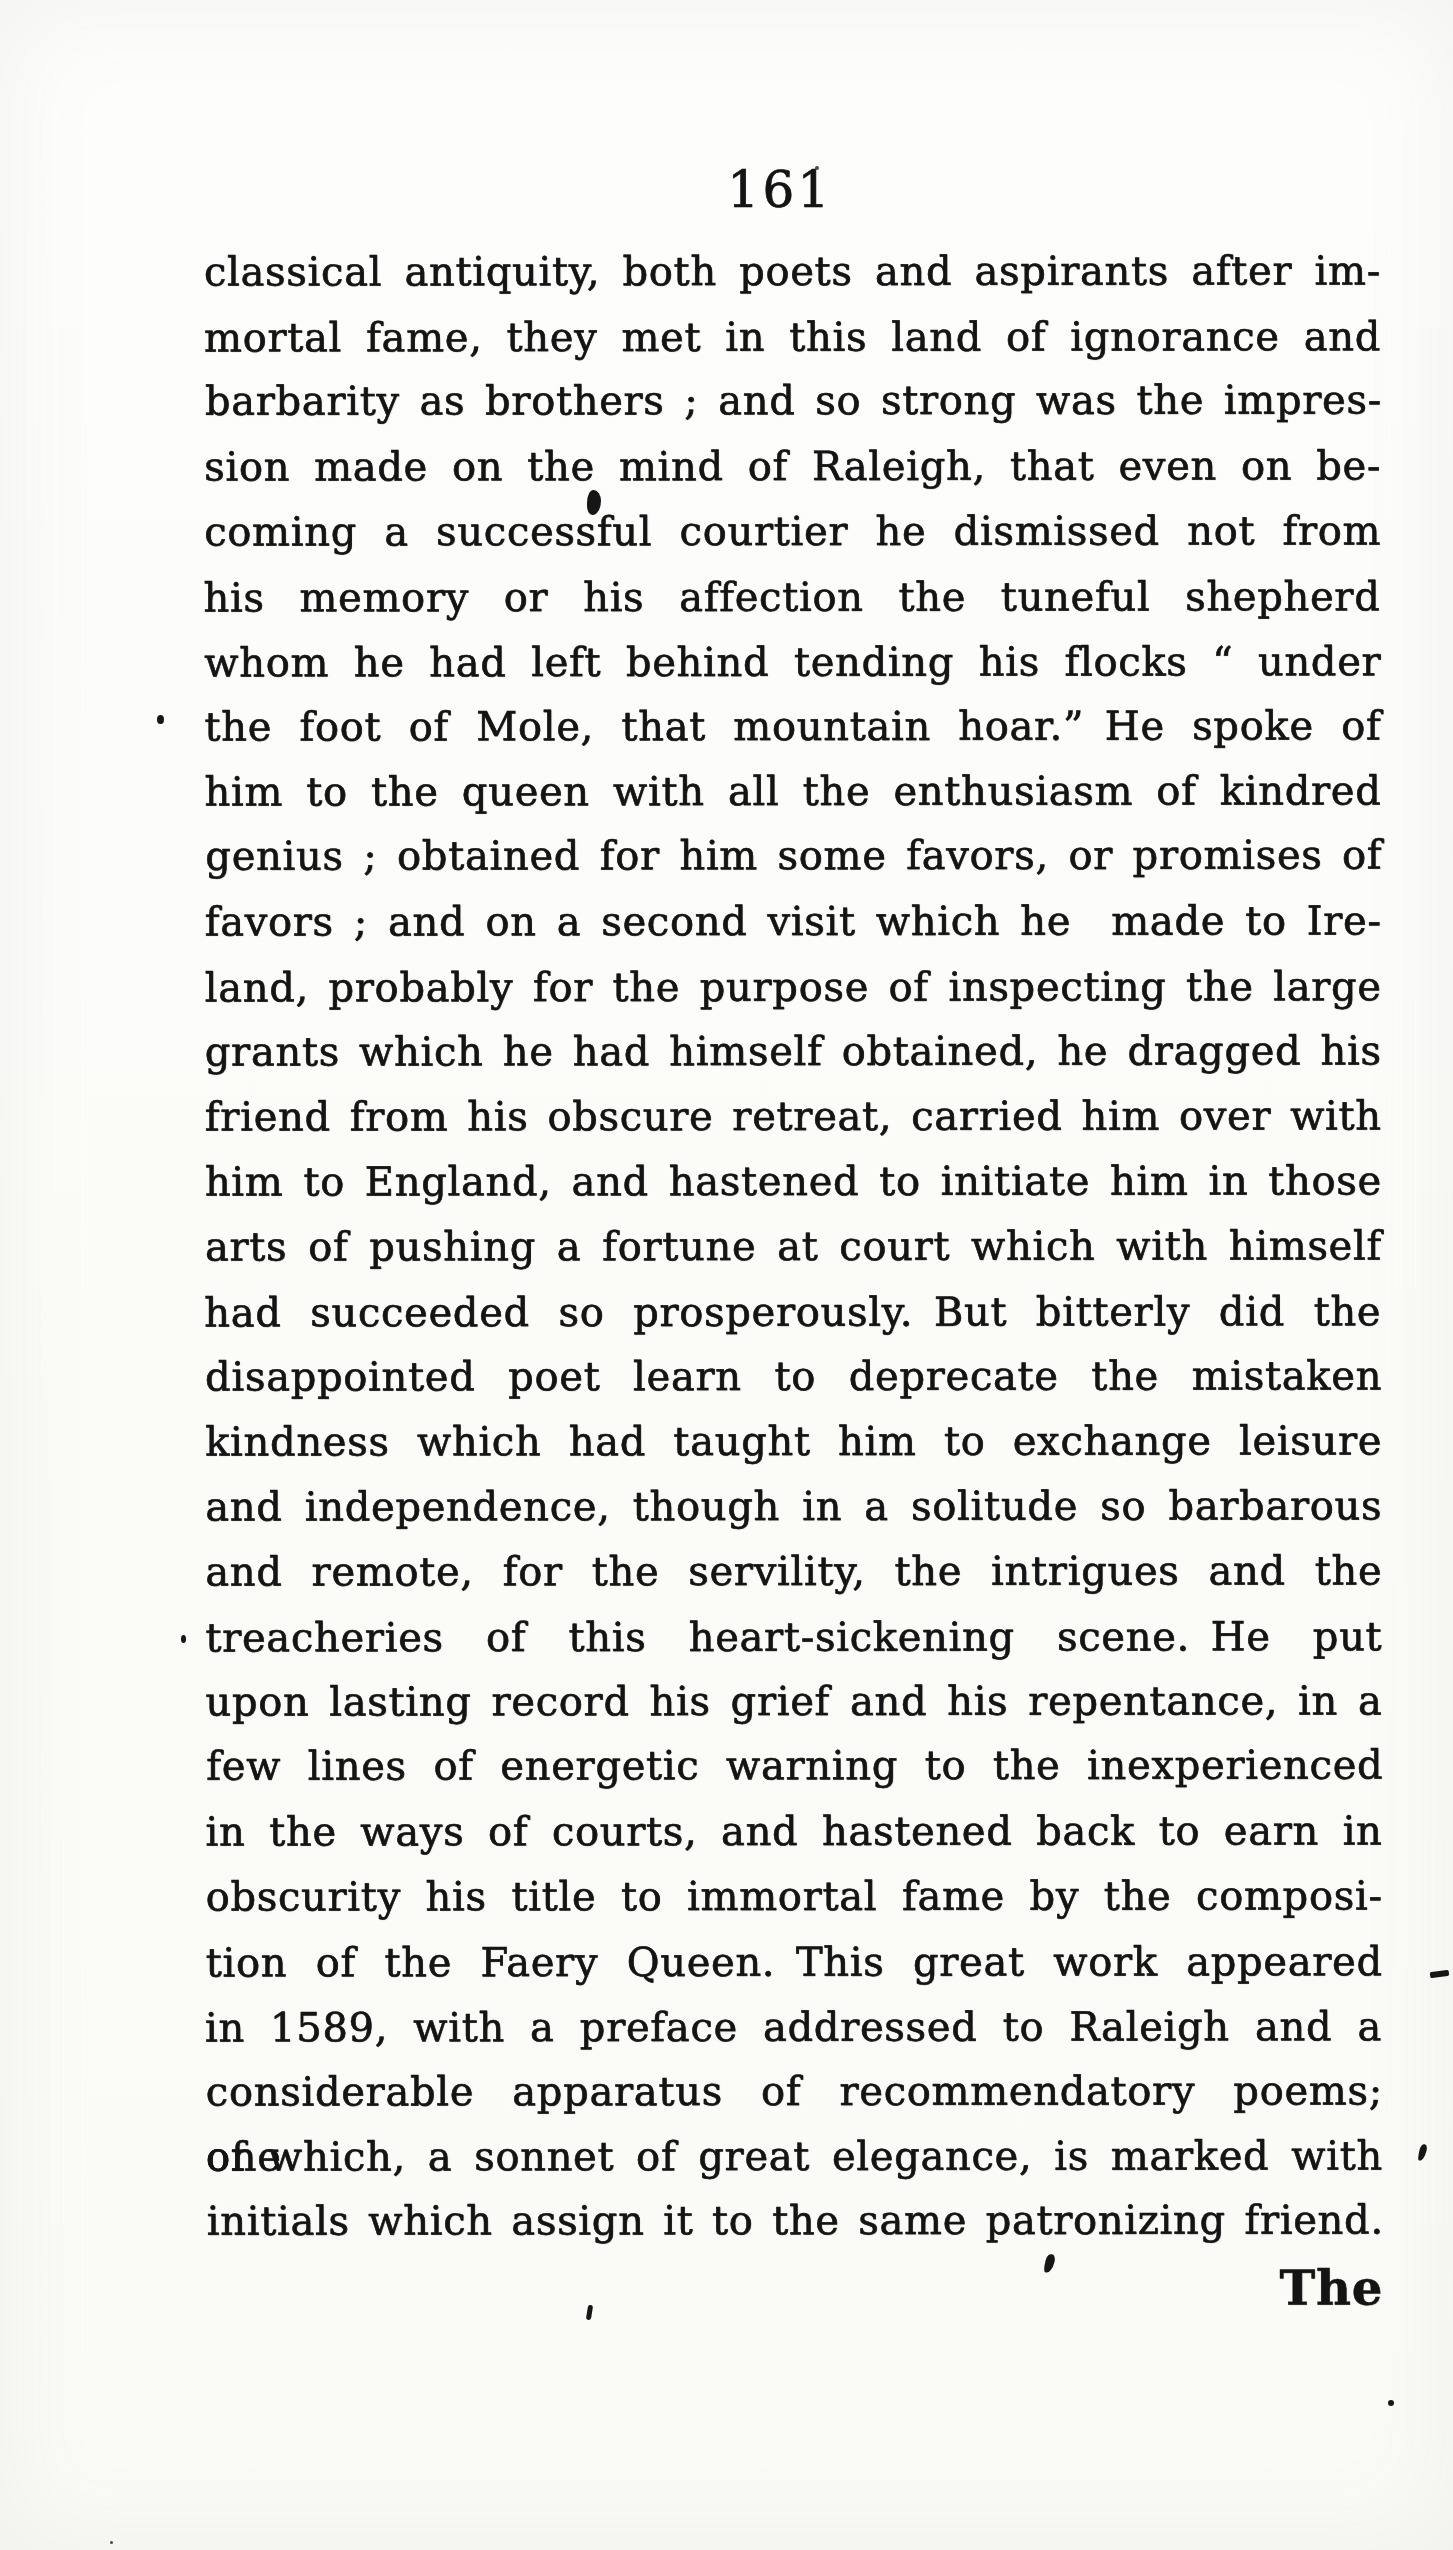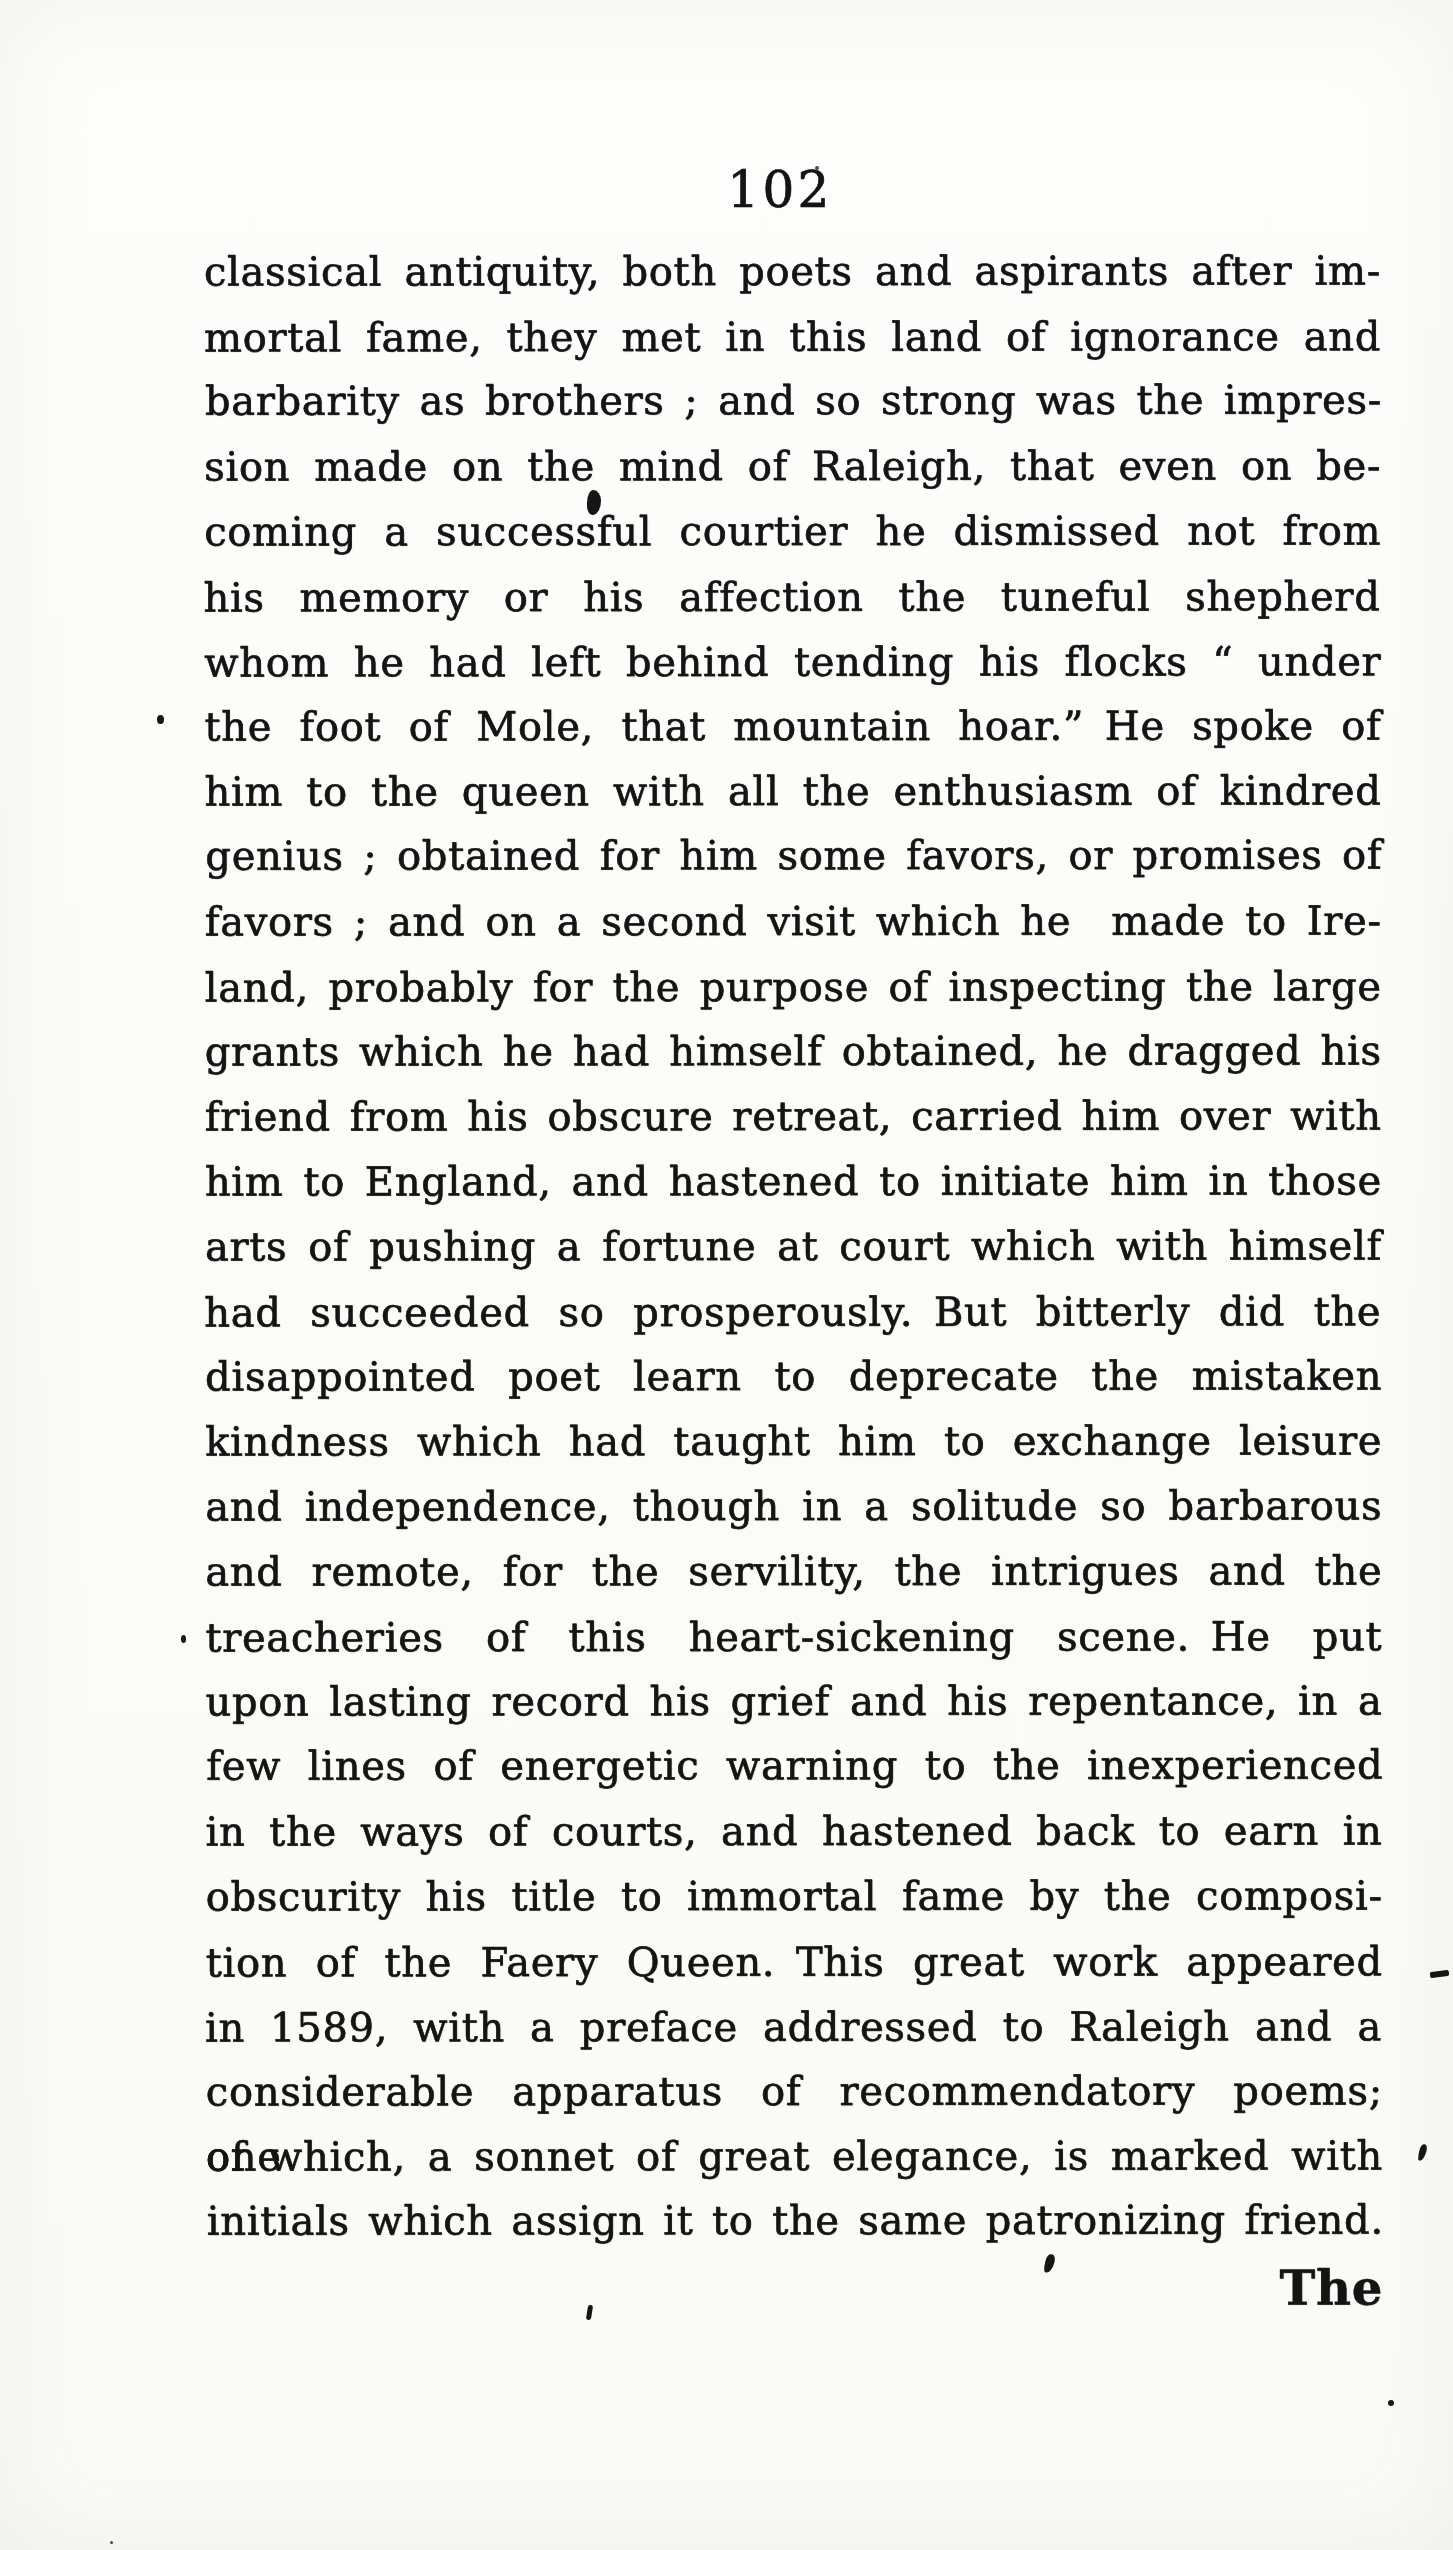--- a/index.html
+++ b/index.html
@@ -56,21 +56,21 @@
   .speck.faint{background:#4a4a46;}
   .speck.dash{border-radius:1.7px;transform:rotate(-7deg);}
   .speck.comma{border-radius:55% 45% 70% 30% / 40% 40% 70% 60%;transform:rotate(14deg);}
   .speck.tick{border-radius:2.5px;transform:rotate(9deg);}
   .speck.blob{border-radius:46% 54% 62% 38% / 55% 45% 60% 40%;}
 </style>
 </head>
 <body>
 
 <div class="page">
-  <div class="page-number">102</div>
+  <div class="page-number">161</div>
 
   <div class="text-block" id="text-block">
       <div class="line">classical antiquity, both poets and aspirants after im-</div>
       <div class="line">mortal fame, they met in this land of ignorance and</div>
       <div class="line">barbarity as brothers ; and so strong was the impres-</div>
       <div class="line">sion made on the mind of Raleigh, that even on be-</div>
       <div class="line">coming a successful courtier he dismissed not from</div>
       <div class="line">his memory or his affection the tuneful shepherd</div>
       <div class="line">whom he had left behind tending his flocks “ under</div>
       <div class="line">the foot of Mole, that mountain hoar.” He spoke of</div>

